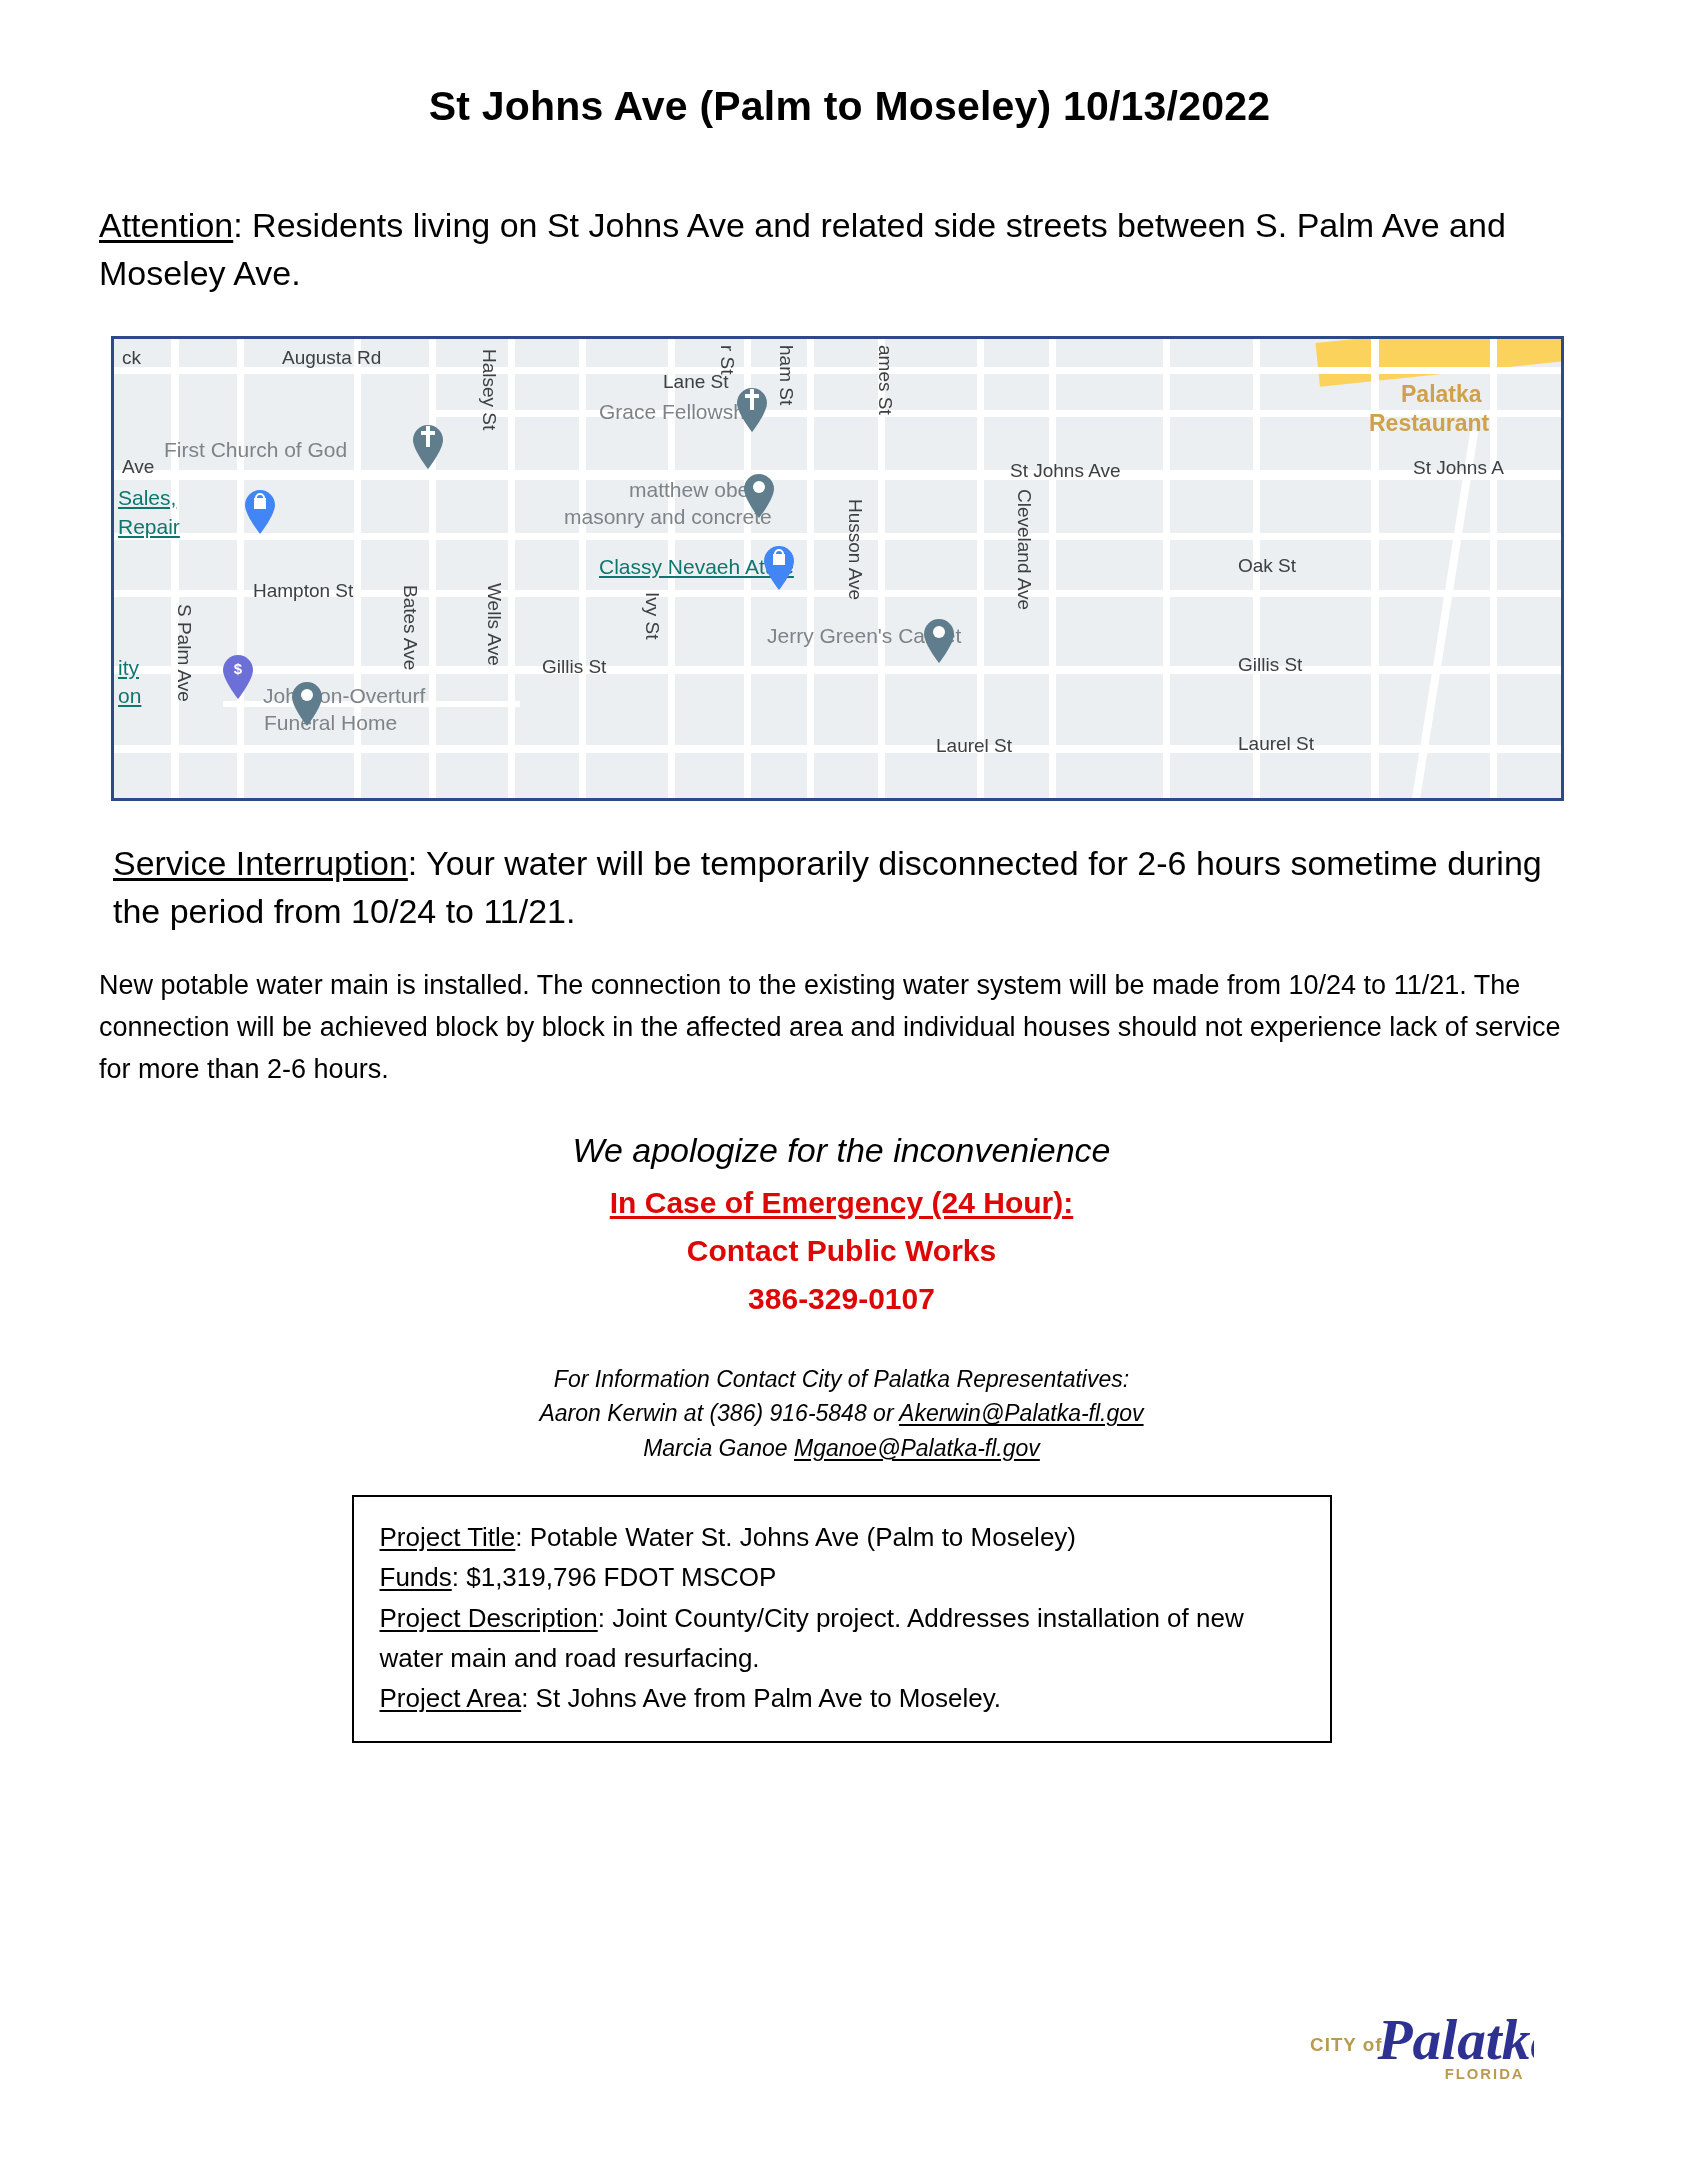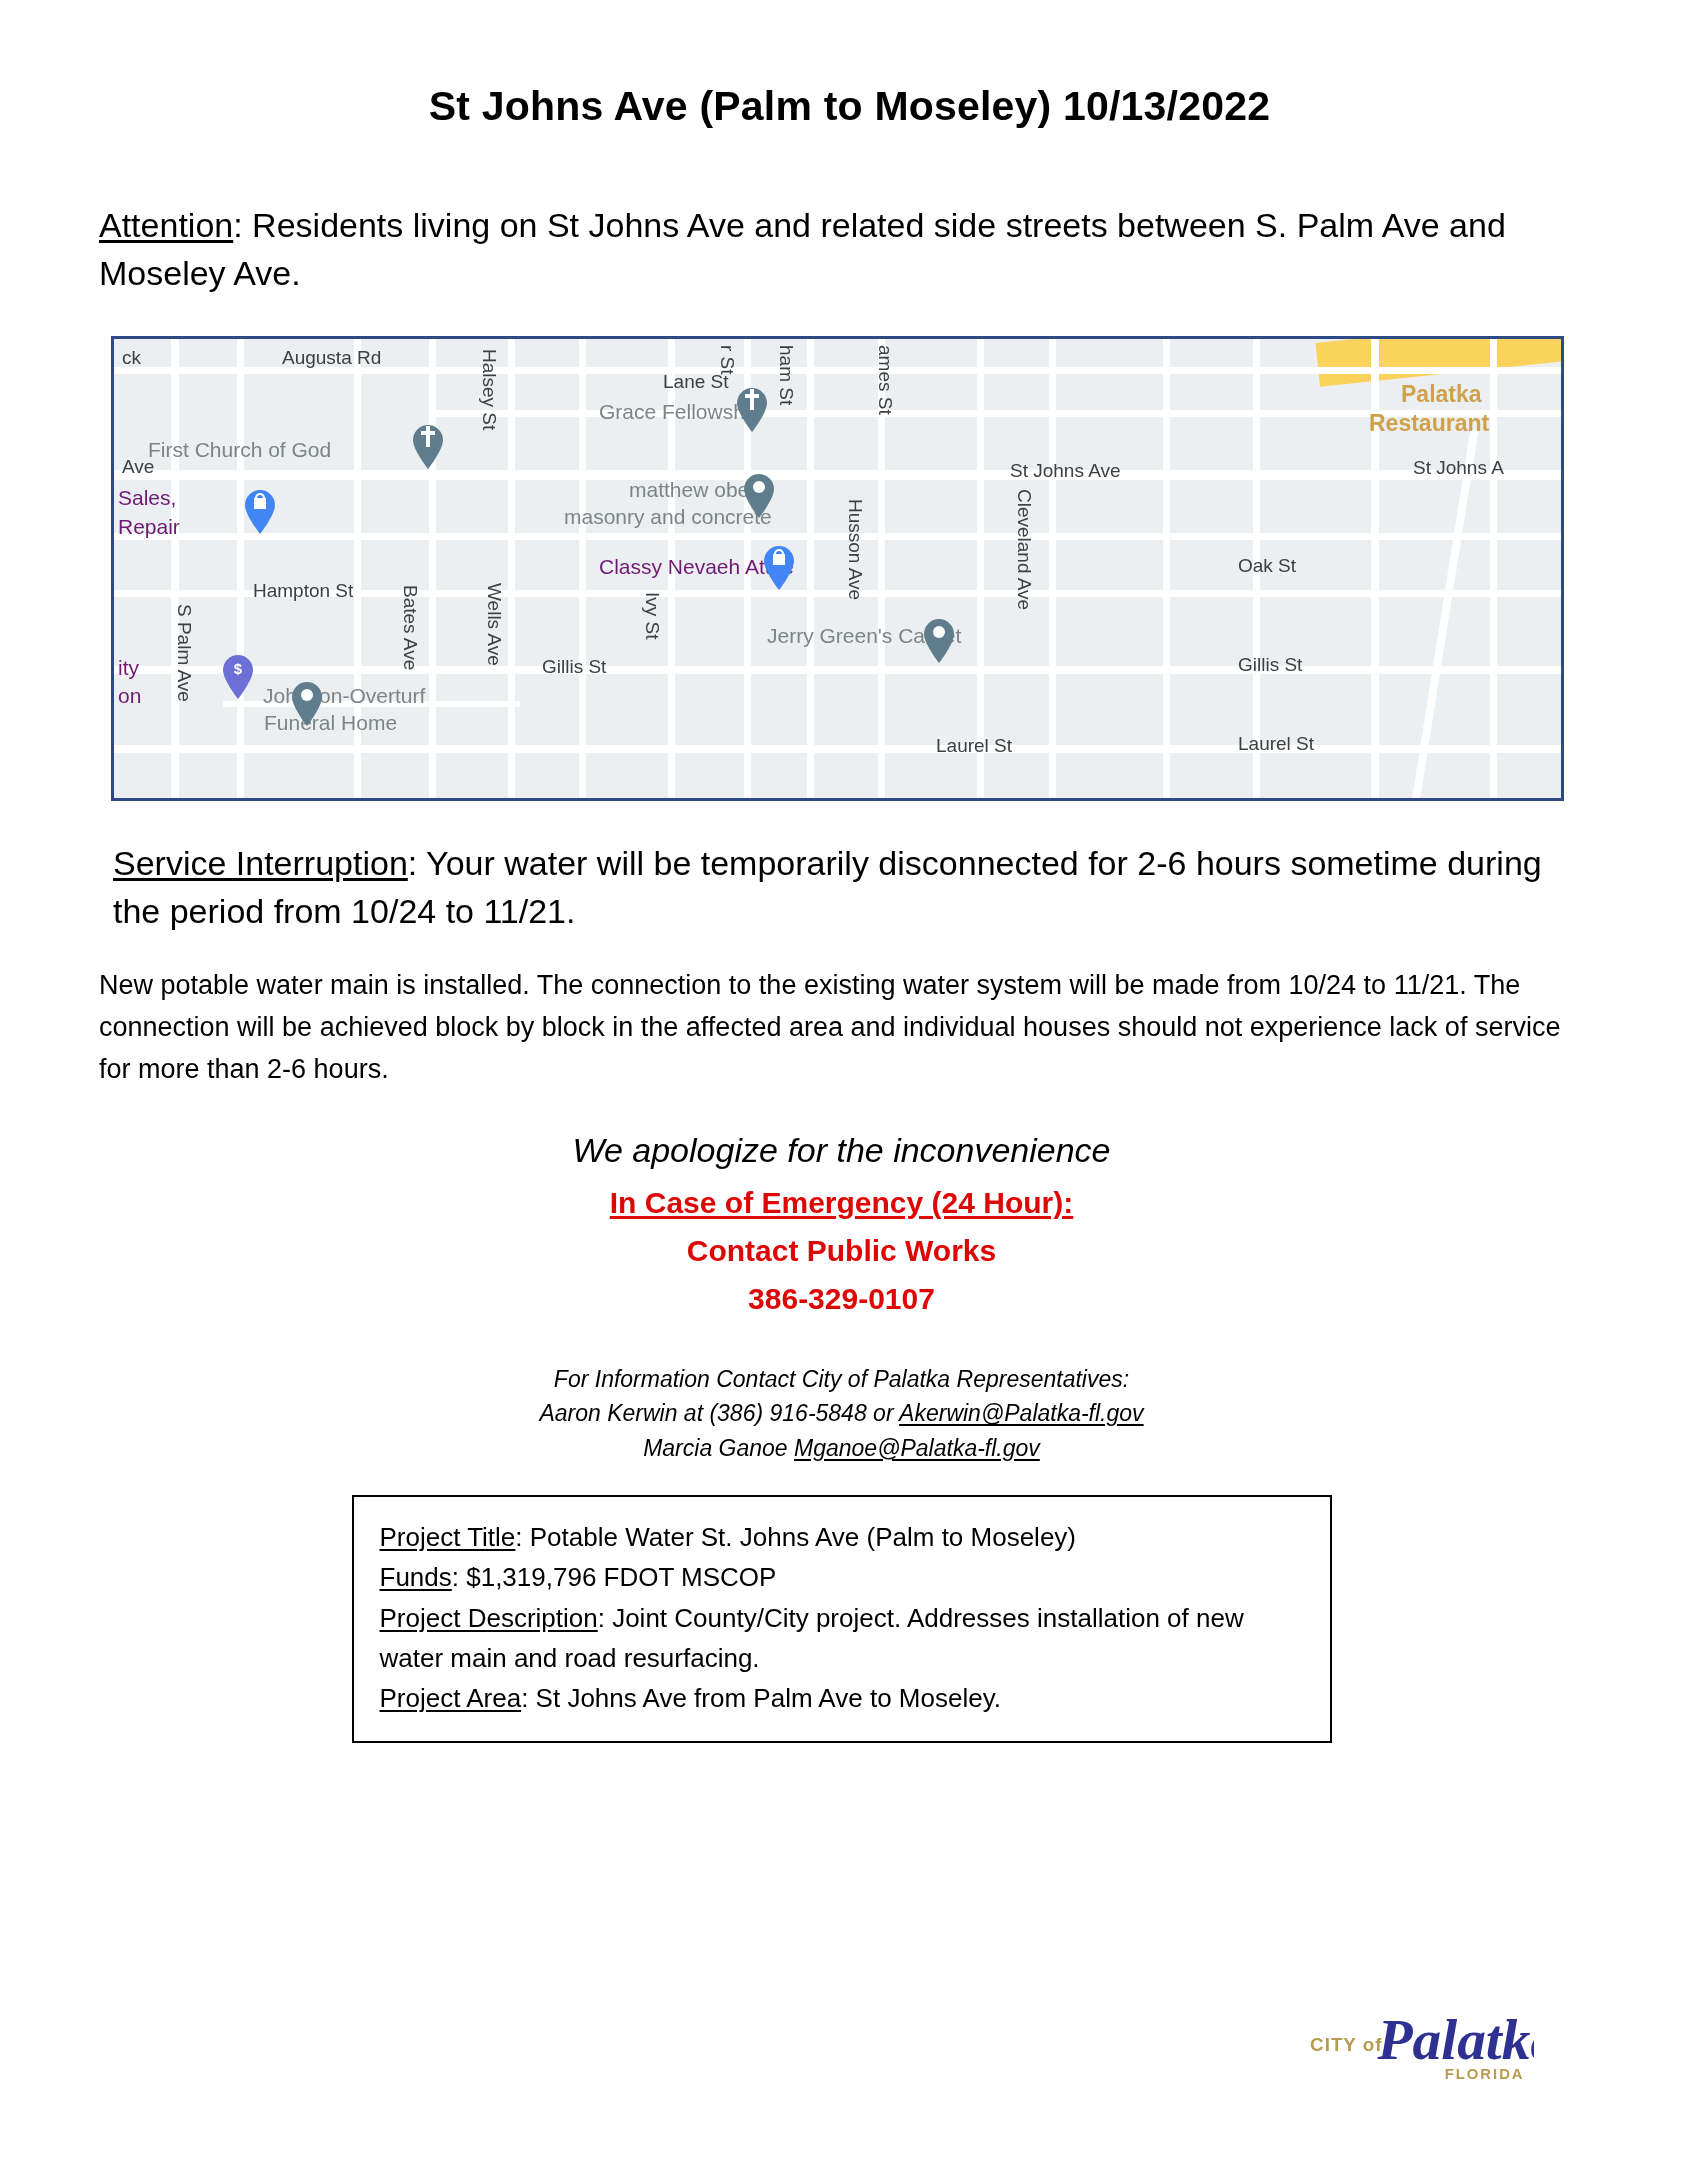--- a/index.html
+++ b/index.html
@@ -46,21 +46,21 @@
   .road{ position:absolute; background:#ffffff; }
   .lbl{
     position:absolute;
     font-family:"Liberation Sans", sans-serif;
     color:#5f6368;
     font-size:19px;
     white-space:nowrap;
   }
   .lbl.v{ transform-origin:left top; }
   .lbl.biz{ color:#7d8488; font-size:21px; }
-  .lbl.blue{ color:#701a75; font-size:21px; }
+  .lbl.blue{ color:#0f766e; font-size:21px;text-decoration:underline; }
   .lbl.orange{ color:#cfa14a; font-size:23px; font-weight:600; }
   .lbl.dark{ color:#3c4043; }
   .pin{
     position:absolute;
     width:34px; height:46px;
   }
   .hwy{
     position:absolute;
     background:#fbd35c;
   }
@@ -185,21 +185,21 @@
           <div class="lbl dark v" style="left: 752px; top: 160px; transform: rotate(90deg);">Husson Ave</div>
           <div class="lbl dark v" style="left: 921px; top: 150px; transform: rotate(90deg);">Cleveland Ave</div>
           <div class="lbl dark" style="left: 428px; top: 317px;">Gillis St</div>
           <div class="lbl dark" style="left: 1124px; top: 315px;">Gillis St</div>
           <div class="lbl dark" style="left: 1124px; top: 216px;">Oak St</div>
           <div class="lbl dark" style="left: 822px; top: 396px;">Laurel St</div>
           <div class="lbl dark" style="left: 1124px; top: 394px;">Laurel St</div>
           <div class="lbl dark" style="left: 8px; top: 8px;">ck</div>
         </div>
       <div id="map-place-labels">
-          <div class="lbl biz" style="left: 34px; top: 99px;">First Church of God</div>
+          <div class="lbl biz" style="left: 50px; top: 99px;">First Church of God</div>
           <div class="lbl biz" style="left: 485px; top: 61px;">Grace Fellowship</div>
           <div class="lbl biz" style="left: 515px; top: 139px;">matthew oberry</div>
           <div class="lbl biz" style="left: 450px; top: 166px;">masonry and concrete</div>
           <div class="lbl blue" style="left: 485px; top: 216px;">Classy Nevaeh Attire</div>
           <div class="lbl biz" style="left: 653px; top: 285px;">Jerry Green's Carpet</div>
           <div class="lbl biz" style="left: 149px; top: 345px;">Johnson-Overturf</div>
           <div class="lbl biz" style="left: 150px; top: 372px;">Funeral Home</div>
           <div class="lbl blue" style="left: 4px; top: 147px;">Sales,</div>
           <div class="lbl blue" style="left: 4px; top: 176px;">Repair</div>
           <div class="lbl blue" style="left: 4px; top: 317px;">ity</div>

